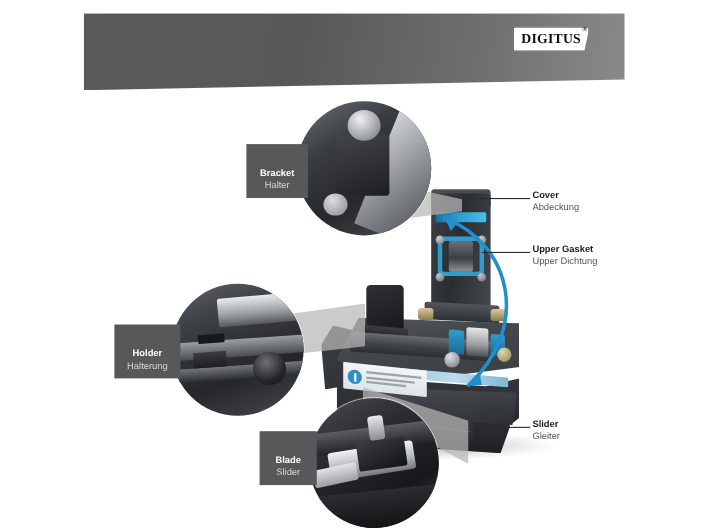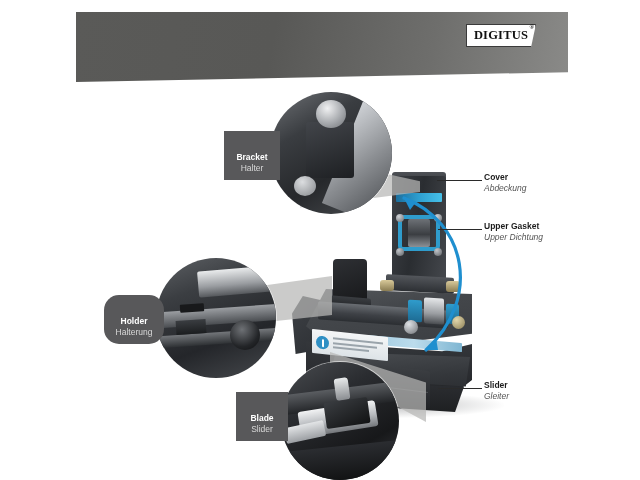--- a/index.html
+++ b/index.html
@@ -30,21 +30,21 @@
 
   
   .tag{ position:absolute; background:#58585a; padding:22px 9px 6px 9px;
         text-align:center; line-height:1.15; }
   .tag .t1{ font-size:8.5px; font-weight:bold; color:#ffffff; display:block; }
   .tag .t2{ font-size:8.5px; font-weight:normal; color:#d9d9d9; display:block; margin-top:1px; }
 
   
   .rlabel{ position:absolute; line-height:1.25; }
   .rlabel .t1{ font-size:8.5px; font-weight:bold; color:#1c1c1c; display:block; }
-  .rlabel .t2{ font-size:8.5px; font-weight:normal; color:#555; display:block;font-style:italic; }
+  .rlabel .t2{ font-size:8.5px; font-weight:normal; color:#555; display:block; }
 
   .leader{ position:absolute; height:1px; background:#2a2a2a; }
 
   
   .ph{ position:absolute; }
 
   
   .body-top{
     left:306px; top:289px; width:166px; height:62px;
     background:linear-gradient(170deg,#55585c 0%,#44474b 35%,#3a3d41 100%);
@@ -335,21 +335,21 @@
     <span class="mbl-dark"></span>
     <span class="mbl-edge"></span>
     <span class="mbl-base"></span>
   </div>
 
   <div class="tag" style="left:224px; top:131px; width:56px;">
     <span class="t1">Bracket</span>
     <span class="t2">Halter</span>
   </div>
 
-  <div class="tag" style="left:104px; top:295px; width:60px;border-radius:15px;">
+  <div class="tag" style="left:104px; top:295px; width:60px;">
     <span class="t1">Holder</span>
     <span class="t2">Halterung</span>
   </div>
 
   <div class="tag" style="left:236px; top:392px; width:52px;">
     <span class="t1">Blade</span>
     <span class="t2">Slider</span>
   </div>
 
   <div class="leader" style="left:437px; top:180px; width:45px;"></div>

